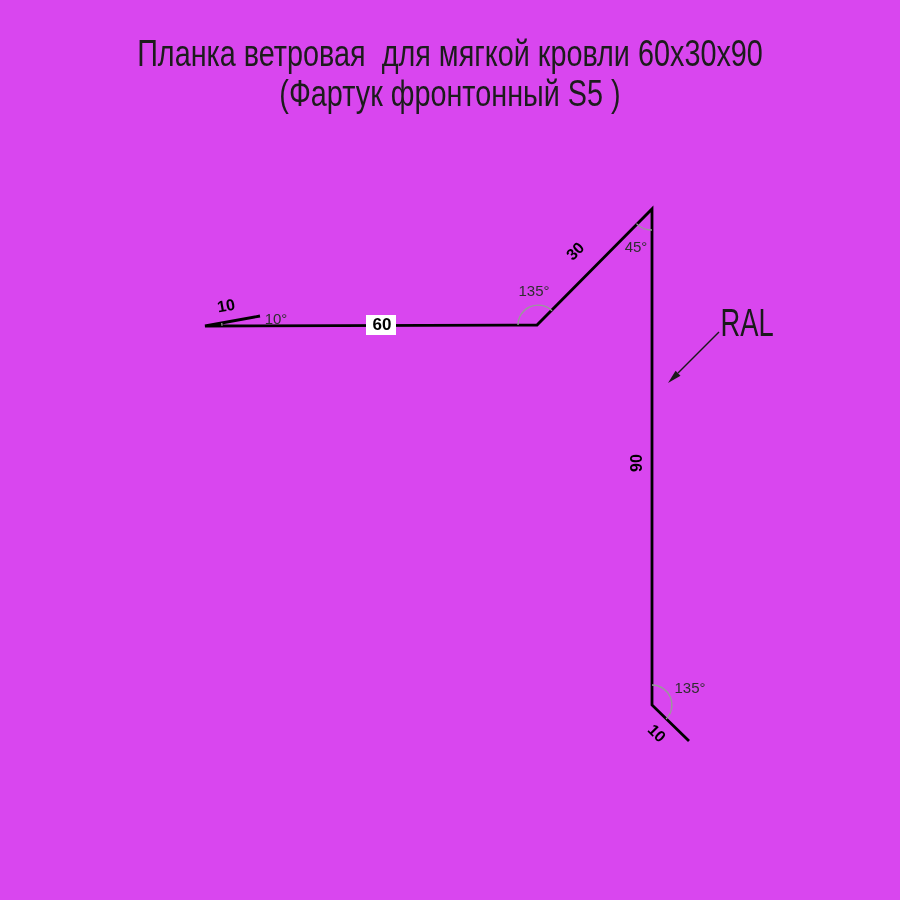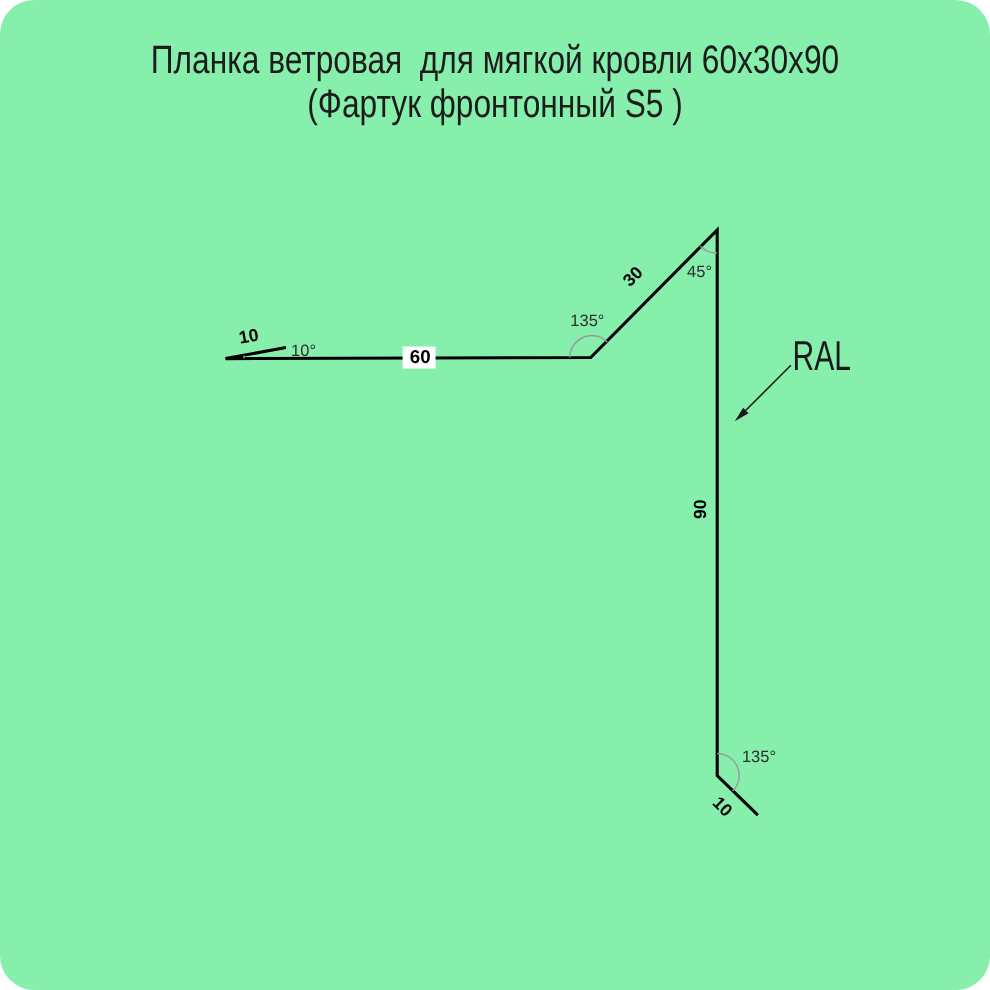--- a/index.html
+++ b/index.html
@@ -4,24 +4,23 @@
 <style>
   html, body {
     margin: 0;
     padding: 0;
     background: #ffffff;
   }
   .page {
     position: relative;
     width: 900px;
     height: 900px;
-    background: #86efac;
+    background: #d946ef;
     overflow: hidden;
     font-family: "Liberation Sans", sans-serif;
-    border-radius: 31px;
   }
   .title-block {
     position: absolute;
     top: 34px;
     left: 0;
     width: 900px;
     text-align: center;
     transform: scaleX(0.8);
     transform-origin: 50% 50%;
     color: #1c1c1c;

